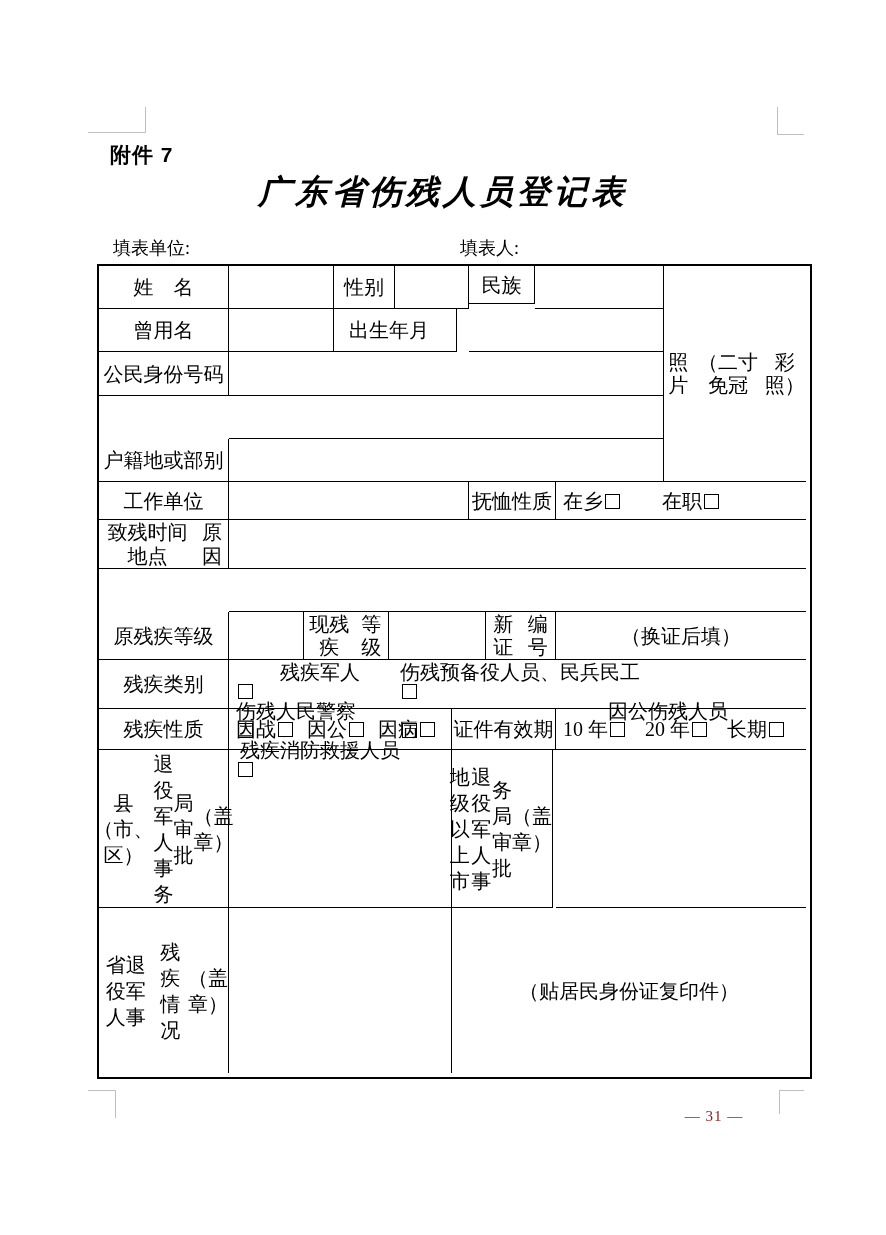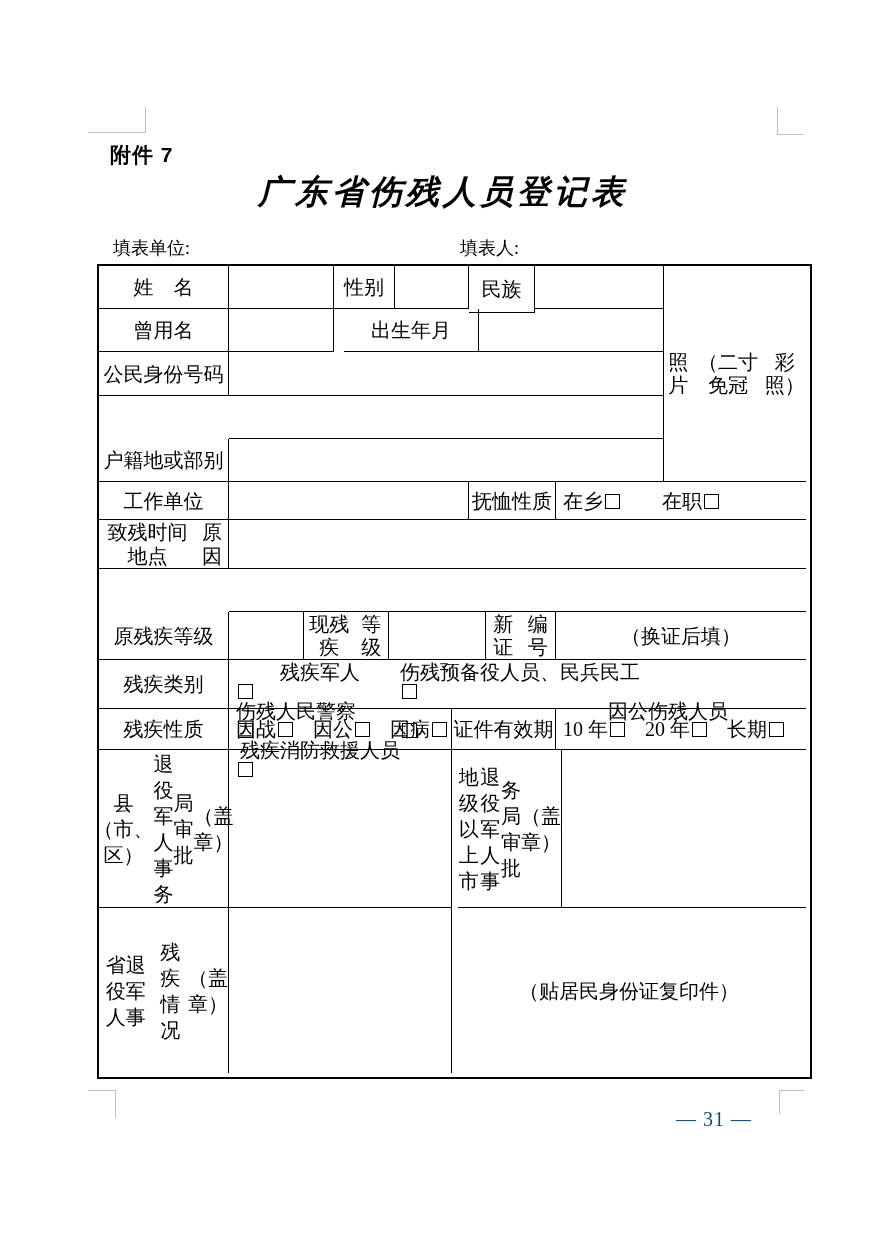--- a/index.html
+++ b/index.html
@@ -45,25 +45,25 @@
   .lh26 span { line-height:26px; }
   .lh24 span { line-height:24px; }
   .lh23 span { line-height:23px; }
 
   .cb {
     display:inline-block; width:13px; height:13px;
     border:1px solid #000; vertical-align:-1px; margin-left:2px; background:#fff;
   }
   .opt { white-space:nowrap; }
   .g40 { margin-right:40px; } .g44 { margin-right:44px; } .g88 { margin-right:88px; }
-  .g12 { margin-right:20px; } .g20 { margin-right:20px; } .g42 { margin-right:42px; }
+  .g12 { margin-right:14px; } .g20 { margin-right:20px; } .g42 { margin-right:42px; }
 
   .page-number {
     position:absolute; left:664px; top:1108px; width:100px; text-align:center;
-    font-size:20px; color:#0c4a6e; letter-spacing:1px;
+    font-size:15px; color:#7f1d1d; letter-spacing:1px;
   }
 </style>
 </head>
 <body>
 
 <div class="page">
 
   <div class="crop tl"></div>
   <div class="crop tr"></div>
   <div class="crop bl"></div>
@@ -77,35 +77,35 @@
   <div class="tbl">
 
     <div class="cell" style="left:0;top:0;width:130px;height:43px">
         <span>姓　名</span>
       </div>
     <div class="cell" style="left:130px;top:0;width:105px;height:43px"></div>
     <div class="cell" style="left:235px;top:0;width:61px;height:43px">
         <span>性别</span>
       </div>
     <div class="cell" style="left:296px;top:0;width:74px;height:43px"></div>
-    <div class="cell" style="left:370px;top:0;width:66px;height:47px">
+    <div class="cell" style="left:370px;top:0;width:66px;height:38px">
         <span>民族</span>
       </div>
     <div class="cell" style="left:436px;top:0;width:129px;height:43px"></div>
     <div class="cell ml lh23 er" style="left:565px;top:0;width:142px;height:216px">
       <span>照片</span>
       <span>（二寸免冠</span>
       <span>彩照）</span>
     </div>
 
     <div class="cell" style="left:0;top:43px;width:130px;height:43px">
         <span>曾用名</span>
       </div>
     <div class="cell" style="left:130px;top:43px;width:105px;height:43px"></div>
-    <div class="cell" style="left:245px;top:43px;width:135px;height:43px">
+    <div class="cell" style="left:223px;top:43px;width:135px;height:43px">
         <span>出生年月</span>
       </div>
     <div class="cell" style="left:370px;top:43px;width:195px;height:43px"></div>
 
     <div class="cell" style="left:0;top:86px;width:130px;height:44px">
         <span>公民身份号码</span>
       </div>
     <div class="cell" style="left:130px;top:86px;width:435px;height:44px"></div>
 
     <div class="cell" style="left:130px;top:130px;width:435px;height:43px"></div>
@@ -199,21 +199,21 @@
       <span class="opt"><span>长期</span><span class="cb"></span></span>
     </div>
 
     <div class="cell ml lh26" style="left:0;top:484px;width:130px;height:158px">
       <span>县（市、区）</span>
       <span>退役军人事务</span>
       <span>局审批</span>
       <span>（盖章）</span>
     </div>
     <div class="cell" style="left:130px;top:484px;width:223px;height:158px"></div>
-    <div class="cell ml lh26" style="left:359px;top:484px;width:104px;height:158px">
+    <div class="cell ml lh26" style="left:350px;top:484px;width:104px;height:158px">
       <span>地级以上市</span>
       <span>退役军人事</span>
       <span>务局审批</span>
       <span>（盖章）</span>
     </div>
     <div class="cell er" style="left:457px;top:484px;width:250px;height:158px"></div>
 
     <div class="cell ml lh26 eb" style="left:0;top:642px;width:130px;height:165px">
       <span>省退役军人事</span>
       <span>残疾情况</span>

